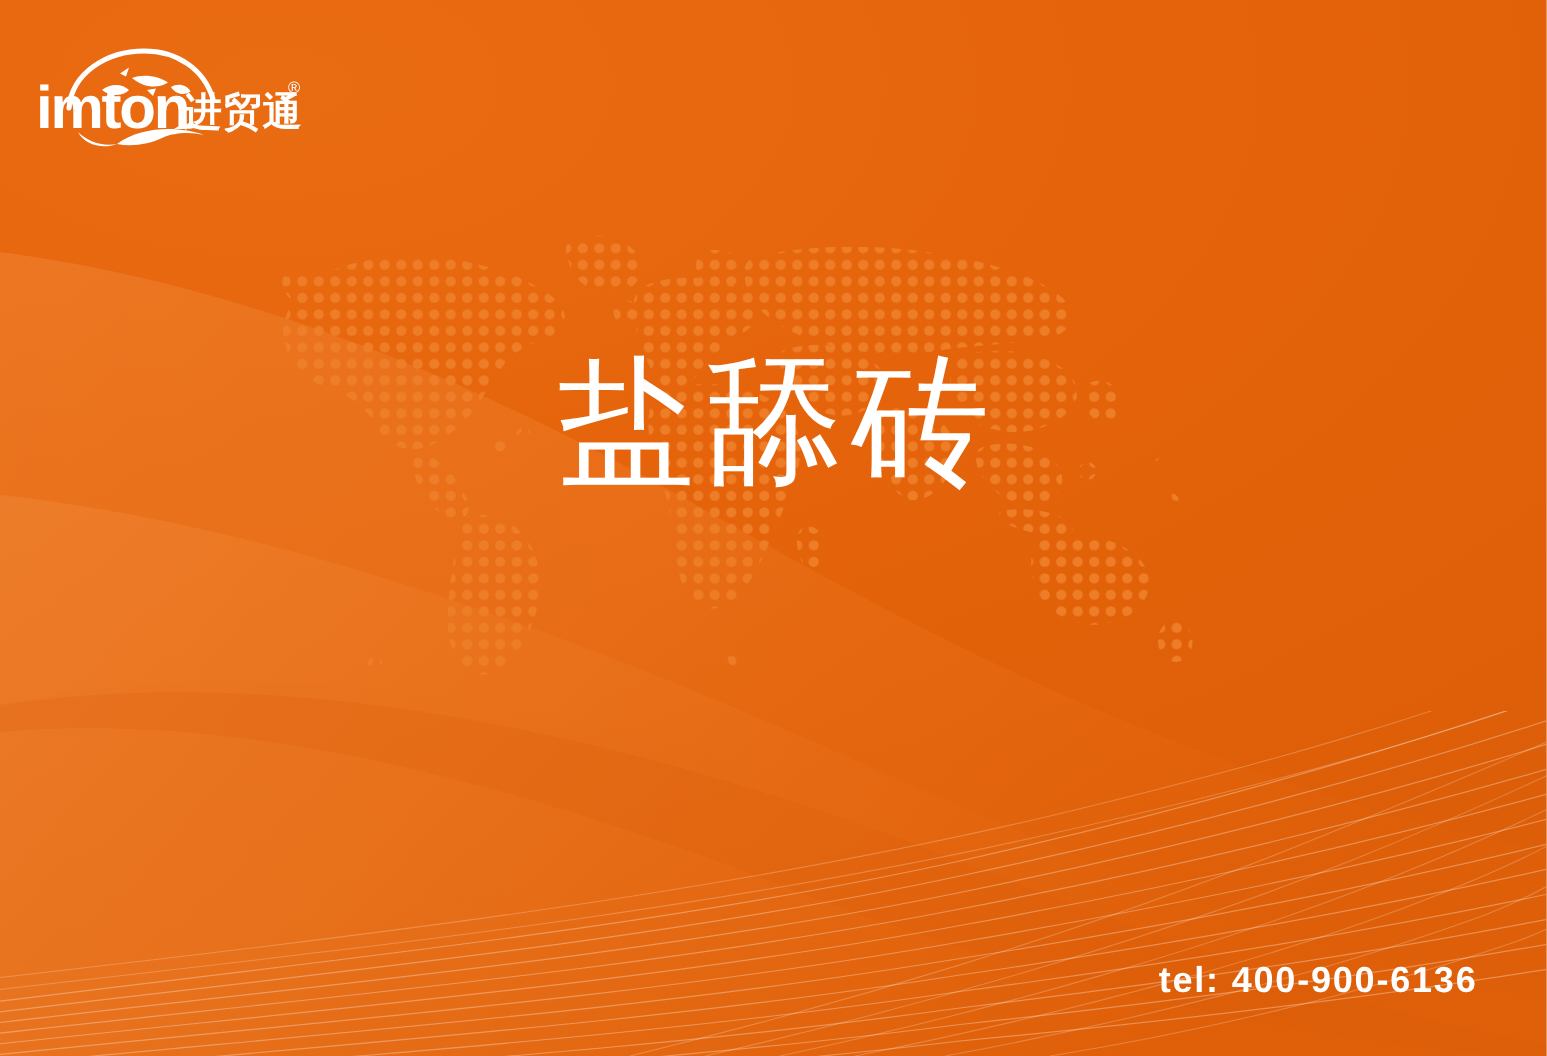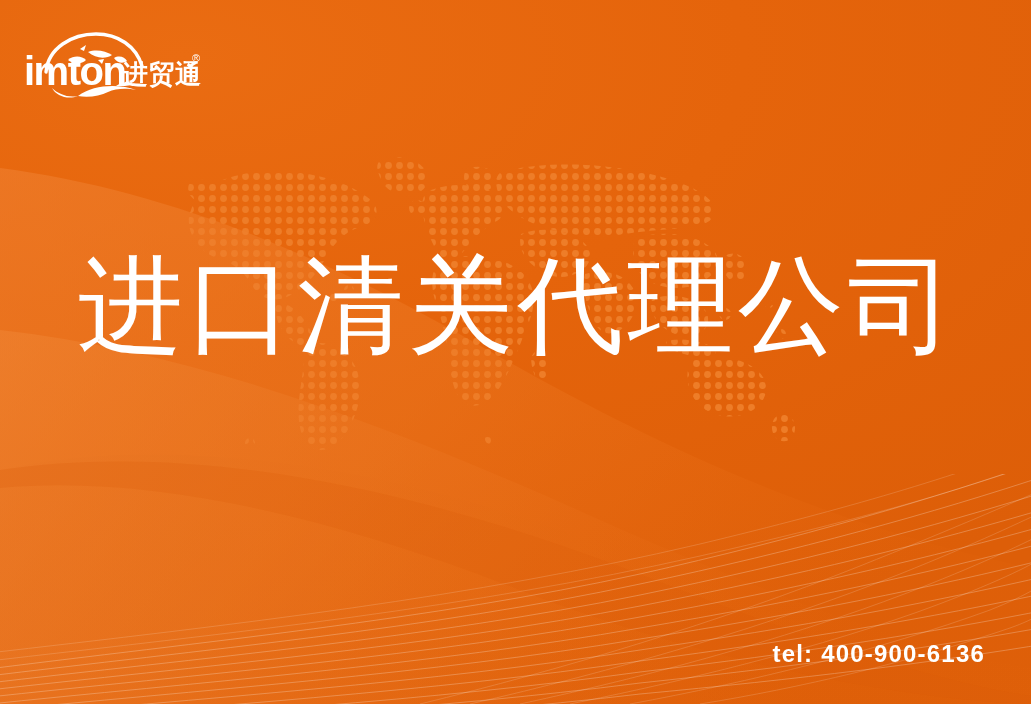--- a/index.html
+++ b/index.html
@@ -269,18 +269,18 @@
 
       <g>
         <path d="M54 68 C70 56 96 56 112 62 C104 60 92 60 84 64 C76 68 64 70 54 68 Z" fill="#FFFFFF"></path>
         <path d="M92 58 C98 54 104 54 108 57 C104 58 98 58 92 58 Z" fill="#FFFFFF"></path>
         <path d="M28 60 C34 66 44 70 54 68 C44 72 32 68 28 60 Z" fill="#FFFFFF"></path>
       </g>
     </svg>
   </div>
 
   <div id="headline">
-    <span class="hl-line" id="hl-line2">进口清关代理公司</span>
+    <span class="hl-line" id="hl-line1">盐舔砖</span>
   </div>
 
   <div id="phone">tel: 400-900-6136</div>
 
 </div>
 
 </body></html>

